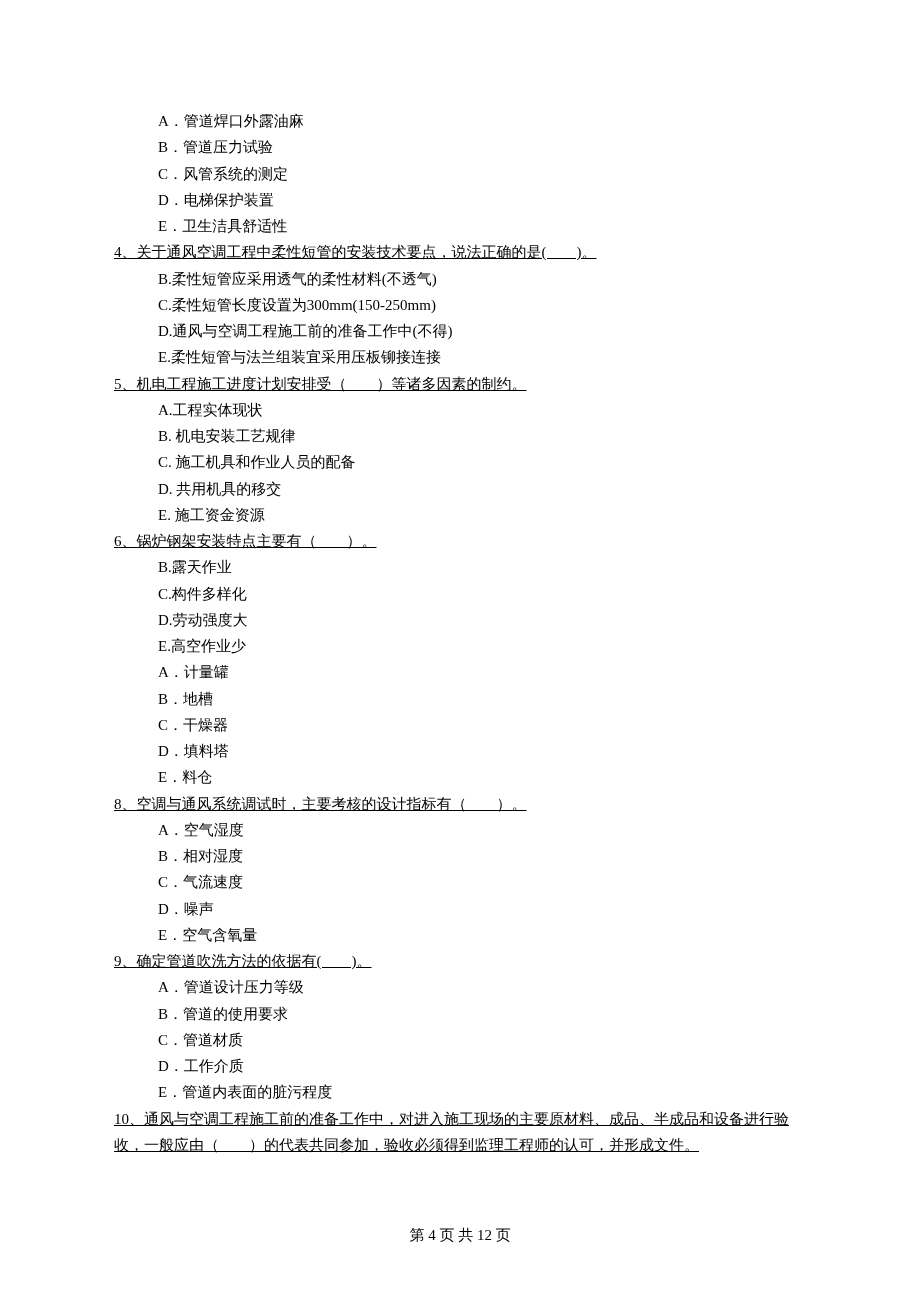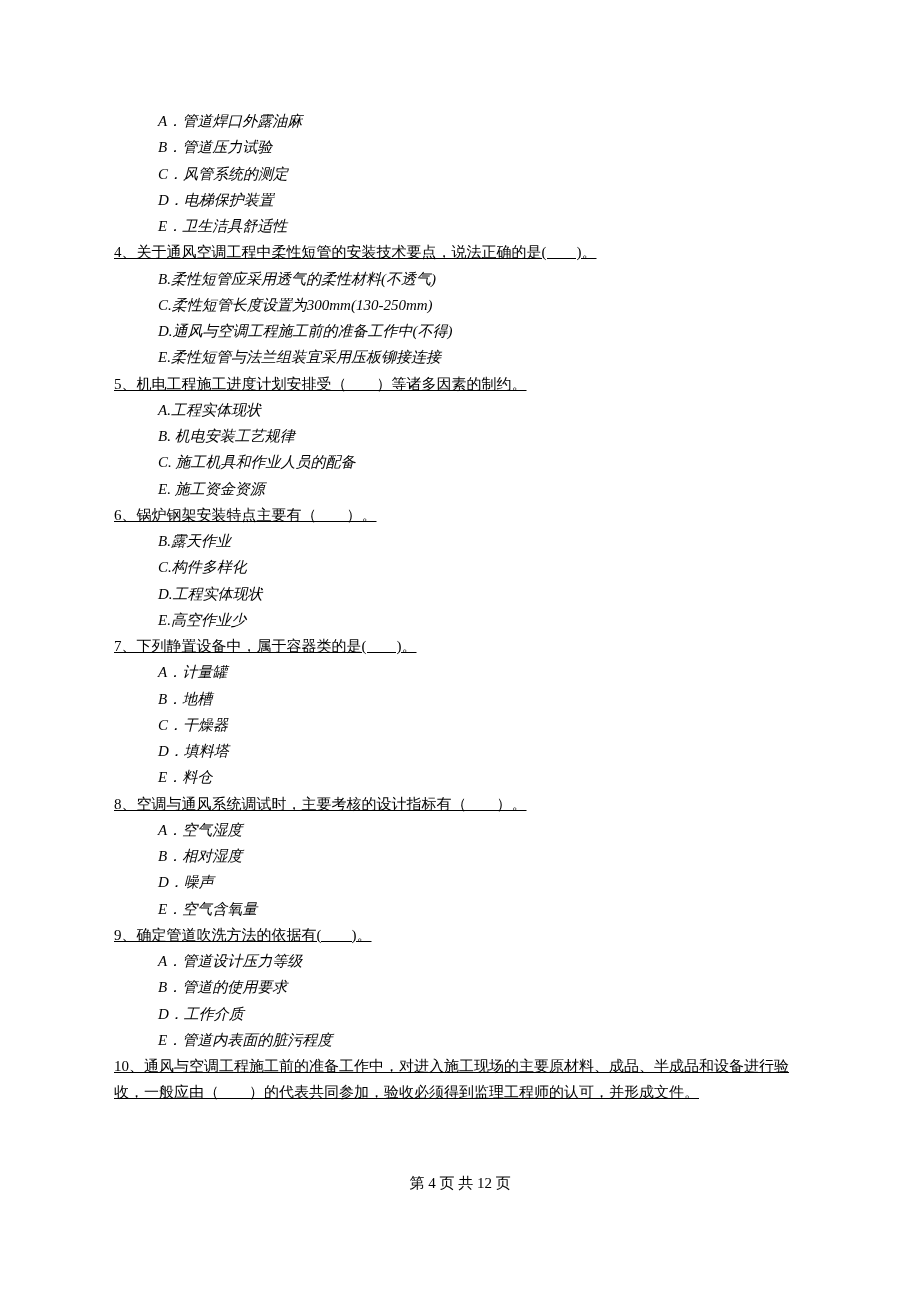--- a/index.html
+++ b/index.html
@@ -10,21 +10,20 @@
     font-size: 15px;
     color: #000;
     line-height: 1.75;
     width: 920px;
   }
   .page {
     padding: 108px 114px 60px 114px;
   }
   .option-row {
     padding-left: 44px;
-    font-style: italic;
   }
   .question-row {
     padding-left: 0;
     text-decoration: underline;
   }
   .footer {
     text-align: center;
     margin-top: 64px;
     font-size: 15px;
   }
@@ -35,51 +34,53 @@
 <div class="page">
 
   <div class="option-row">A．管道焊口外露油麻</div>
   <div class="option-row">B．管道压力试验</div>
   <div class="option-row">C．风管系统的测定</div>
   <div class="option-row">D．电梯保护装置</div>
   <div class="option-row">E．卫生洁具舒适性</div>
 
   <div class="question-row">4、关于通风空调工程中柔性短管的安装技术要点，说法正确的是(　　)。</div>
   <div class="option-row">B.柔性短管应采用透气的柔性材料(不透气)</div>
-  <div class="option-row">C.柔性短管长度设置为300mm(130-250mm)</div>
+  <div class="option-row">C.柔性短管长度设置为300mm(150-250mm)</div>
   <div class="option-row">D.通风与空调工程施工前的准备工作中(不得)</div>
   <div class="option-row">E.柔性短管与法兰组装宜采用压板铆接连接</div>
 
   <div class="question-row">5、机电工程施工进度计划安排受（　　）等诸多因素的制约。</div>
   <div class="option-row">A.工程实体现状</div>
   <div class="option-row">B. 机电安装工艺规律</div>
   <div class="option-row">C. 施工机具和作业人员的配备</div>
+  <div class="option-row">D. 共用机具的移交</div>
   <div class="option-row">E. 施工资金资源</div>
 
   <div class="question-row">6、锅炉钢架安装特点主要有（　　）。</div>
   <div class="option-row">B.露天作业</div>
   <div class="option-row">C.构件多样化</div>
-  <div class="option-row">D.工程实体现状</div>
+  <div class="option-row">D.劳动强度大</div>
   <div class="option-row">E.高空作业少</div>
 
-  <div class="question-row">7、下列静置设备中，属于容器类的是(　　)。</div>
   <div class="option-row">A．计量罐</div>
   <div class="option-row">B．地槽</div>
   <div class="option-row">C．干燥器</div>
   <div class="option-row">D．填料塔</div>
   <div class="option-row">E．料仓</div>
 
   <div class="question-row">8、空调与通风系统调试时，主要考核的设计指标有（　　）。</div>
   <div class="option-row">A．空气湿度</div>
   <div class="option-row">B．相对湿度</div>
+  <div class="option-row">C．气流速度</div>
   <div class="option-row">D．噪声</div>
   <div class="option-row">E．空气含氧量</div>
 
   <div class="question-row">9、确定管道吹洗方法的依据有(　　)。</div>
   <div class="option-row">A．管道设计压力等级</div>
   <div class="option-row">B．管道的使用要求</div>
+  <div class="option-row">C．管道材质</div>
   <div class="option-row">D．工作介质</div>
   <div class="option-row">E．管道内表面的脏污程度</div>
 
   <div class="question-row">10、通风与空调工程施工前的准备工作中，对进入施工现场的主要原材料、成品、半成品和设备进行验收，一般应由（　　）的代表共同参加，验收必须得到监理工程师的认可，并形成文件。</div>
 
   <div class="footer">第 4 页 共 12 页</div>
 </div>
 
 </body></html>

